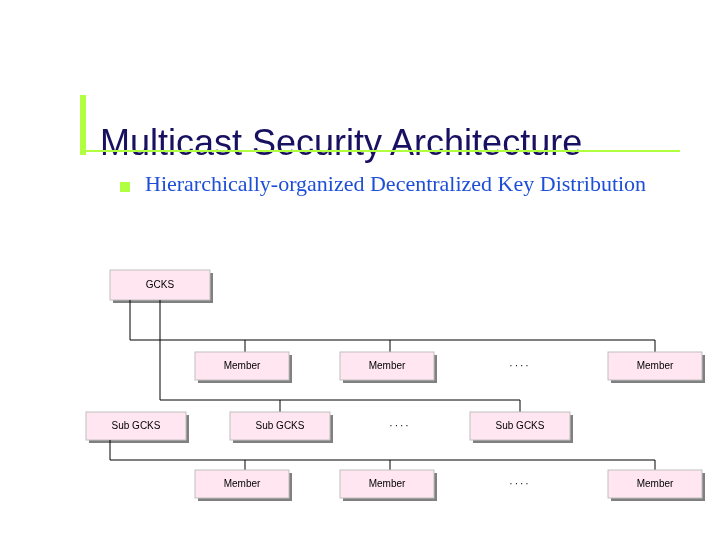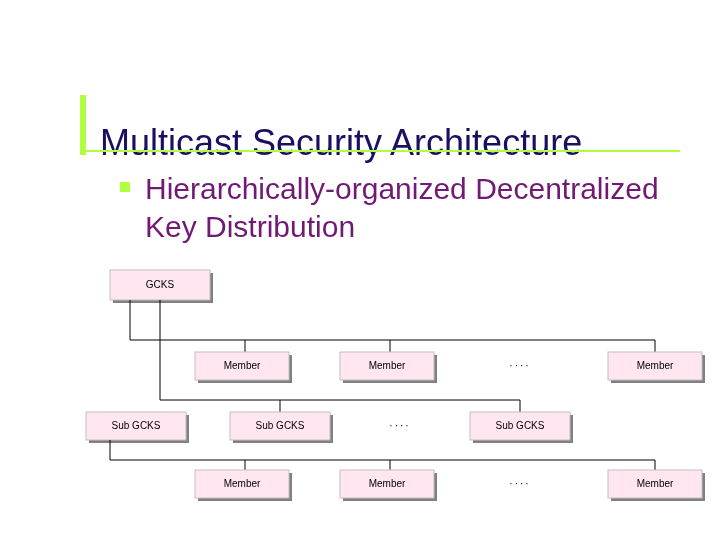--- a/index.html
+++ b/index.html
@@ -42,24 +42,25 @@
     left: 120px;
     top: 182px;
     width: 10px;
     height: 10px;
     background: #b0ff40;
   }
   .subtitle {
     position: absolute;
     left: 145px;
     top: 170px;
-    font-size: 30px;
-    color: #701a75;
+    font-size: 22px;
+    color: #1d4ed8;
     line-height: 1.25;
     width: 540px;
+    font-family: Liberation Serif, serif;
   }
   svg.diagram {
     position: absolute;
     left: 0;
     top: 0;
   }
   .box {
     fill: #ffe6f0;
     stroke: #c0c0c0;
     stroke-width: 1;

